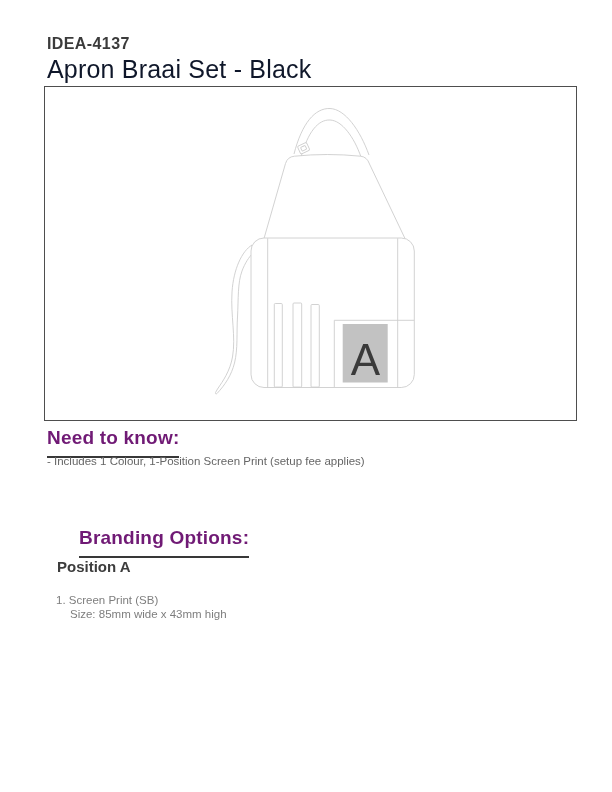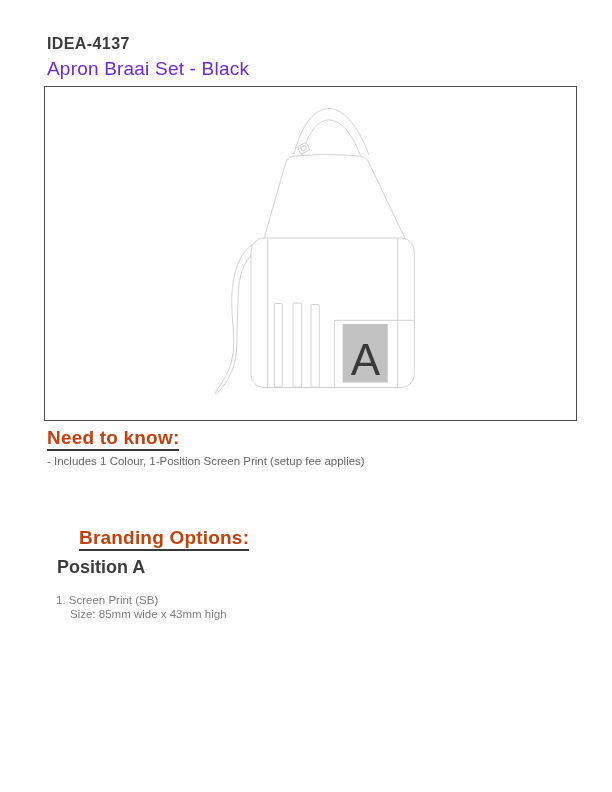--- a/index.html
+++ b/index.html
@@ -10,46 +10,46 @@
     font-family:"Liberation Sans","DejaVu Sans",sans-serif;
     overflow:hidden;
   }
   .product-code{
     position:absolute;left:47px;top:31px;
     font-size:16px;font-weight:bold;color:#3b3b3b;letter-spacing:.4px;
     line-height:26px;
   }
   .product-name{
     position:absolute;left:47px;top:57px;
-    font-size:19px;color:#6d28d9;line-height:24px;letter-spacing:.2px;
+    font-size:25px;color:#0f172a;line-height:24px;letter-spacing:.2px;
   }
   .image-box{
     position:absolute;left:44px;top:86px;
     width:531px;height:333px;
     border:1px solid #4e4e4e;
     background:#ffffff;
   }
   .image-box svg{display:block;width:100%;height:100%;}
   .section-heading{
     display:inline-block;
-    font-size:19px;font-weight:bold;color:#c2410c;
+    font-size:19px;font-weight:bold;color:#701a75;
     line-height:20px;
     border-bottom:2px solid #383838;
-    padding-bottom:1px;
+    padding-bottom:8px;
     letter-spacing:.2px;
   }
   .need-heading{position:absolute;left:47px;top:428px;}
   .need-note{
     position:absolute;left:47px;top:454px;
     font-size:11.5px;color:#666666;line-height:14px;
   }
   .brand-heading{position:absolute;left:47px;top:528px;margin-left:32px;}
   .brand-pos-title{
     position:absolute;left:57px;top:560px;
-    font-size:18px;font-weight:bold;color:#3d3d3d;line-height:14px;
+    font-size:15px;font-weight:bold;color:#3d3d3d;line-height:14px;
   }
   .brand-lines{
     position:absolute;left:56px;top:580px;
     font-size:11.5px;color:#7e7e7e;line-height:13.5px;margin-top:14px;
   }
   .brand-lines .indent{margin-left:14px;}
 </style>
 </head>
 <body>
 

